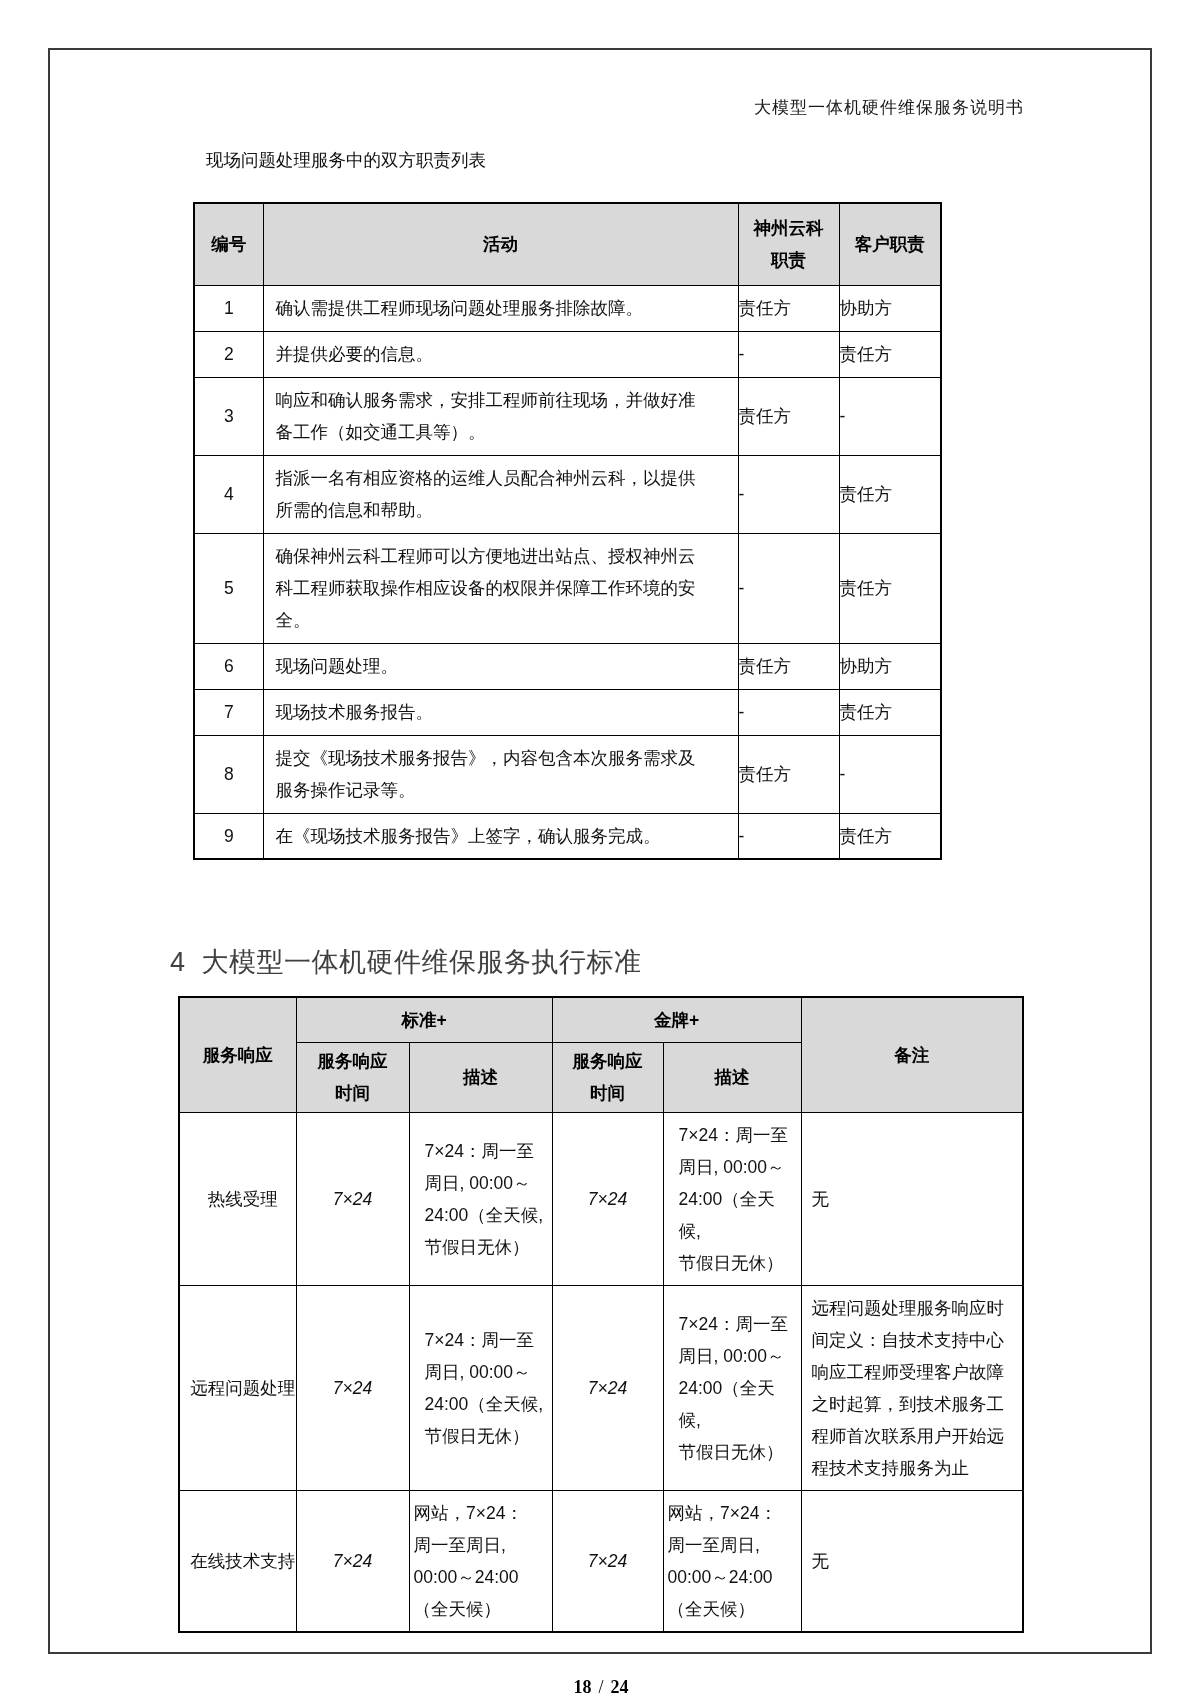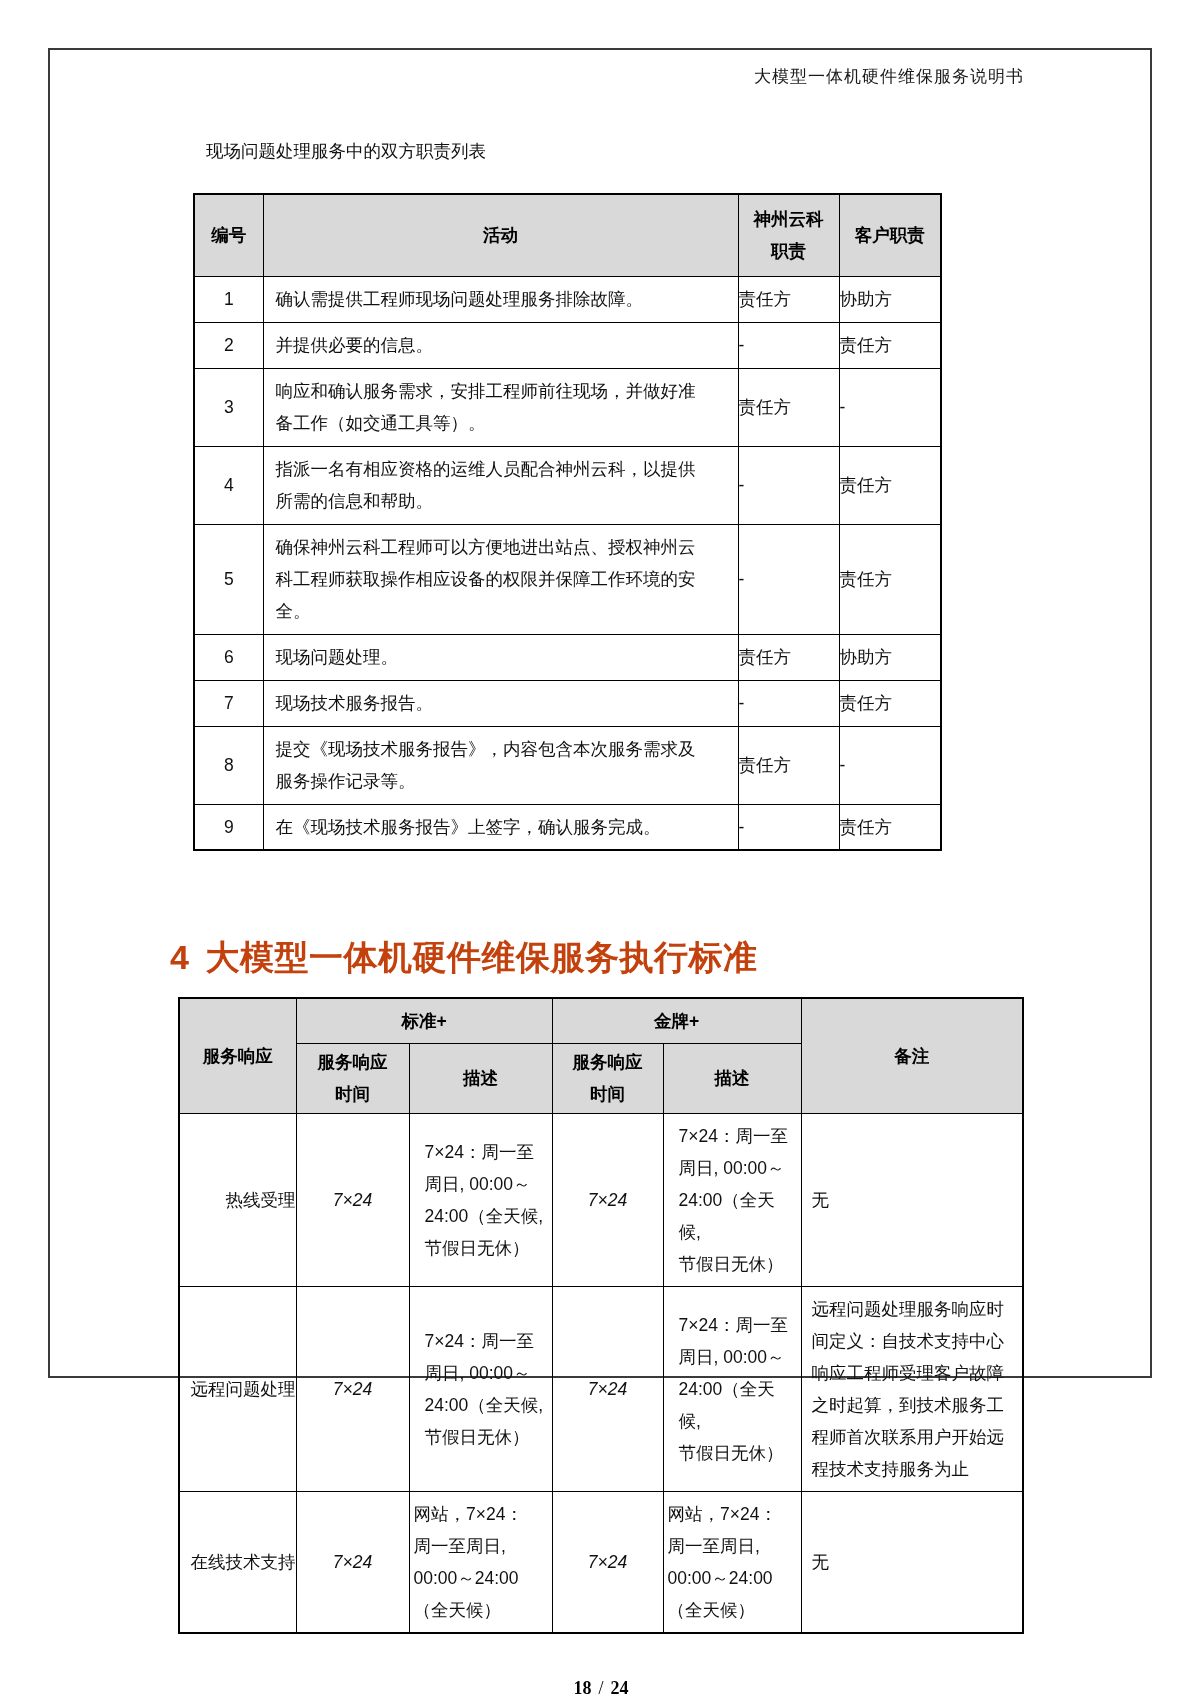--- a/index.html
+++ b/index.html
@@ -4,30 +4,30 @@
 <style>
   * { margin: 0; padding: 0; box-sizing: border-box; }
   html, body { background: #ffffff; }
   body {
     width: 1200px; height: 1698px; position: relative;
     font-family: "Liberation Sans", "DejaVu Sans", sans-serif;
     color: #000;
   }
   .sheet {
     position: absolute; left: 48px; top: 48px;
-    width: 1104px; height: 1330px;
+    width: 1104px; height: 1606px;
     border: 2px solid #3a3a3a;
-    padding: 15px 126px 0 128px;
+    padding: 46px 126px 0 128px;
   }
   .doc-header {
     text-align: right;
     font-family: "Liberation Serif", "DejaVu Serif", serif;
     font-size: 17px; color: #1a1a1a; letter-spacing: 1px;
   }
-  .intro { margin: 51px 0 0 28px; font-size: 17.5px; color: #111; }
+  .intro { margin: 29px 0 0 28px; font-size: 17.5px; color: #111; }
 
   table { border-collapse: collapse; table-layout: fixed; border: 2px solid #000; }
   th, td {
     border: 1px solid #000; vertical-align: middle;
     font-size: 17.5px; line-height: 32px; color: #111;
     white-space: pre-line; overflow: hidden;
   }
   th { background: #d9d9d9; font-weight: bold; text-align: center; color: #000; }
 
   
@@ -36,33 +36,33 @@
   .t1 .c-no   { text-align: center; }
   .t1 .c-act  { text-align: left; padding: 6px 10px 6px 12px; margin-top: 18px; }
   .t1 .c-role { text-align: left; }
   .t1 tr.h1 { height: 46px; }
   .t1 tr.h2 { height: 78px; }
   .t1 tr.h3 { height: 110px; }
 
   
   .section-heading {
     margin: 84px 0 0 -8px;
-    font-size: 34px; font-weight: bold; color: #c2410c;
+    font-size: 27px; font-weight: normal; color: #404040;
     letter-spacing: 0.5px;
   }
   .section-heading .num { margin-right: 16px; font-family: "Liberation Sans", sans-serif; }
 
   
   .t2 { margin: 16px 0 0 0; width: 844px; }
   .t2 thead tr.r1 { height: 45px; }
   .t2 thead tr.r2 { height: 70px; margin-top: 24px; }
   .t2 tbody tr.b1 { height: 123px; }
   .t2 tbody tr.b2 { height: 190px; }
   .t2 tbody tr.b3 { height: 127px; }
-  .t2 .svc    { text-align: right; padding-left: 10px; }
+  .t2 .svc    { text-align: center; padding-left: 10px; }
   .t2 .time   { text-align: center; font-style: italic; }
   .t2 .desc   { text-align: left; padding: 6px 6px 6px 15px; }
   .t2 .desc-c { text-align: left; padding: 6px 4px; }
   .t2 .remark { text-align: left; padding: 6px 6px 6px 10px; }
 
   .page-footer {
     margin-top: 44px; text-align: center;
     font-family: "Liberation Serif", "DejaVu Serif", serif;
     font-size: 18px; color: #000;
   }

